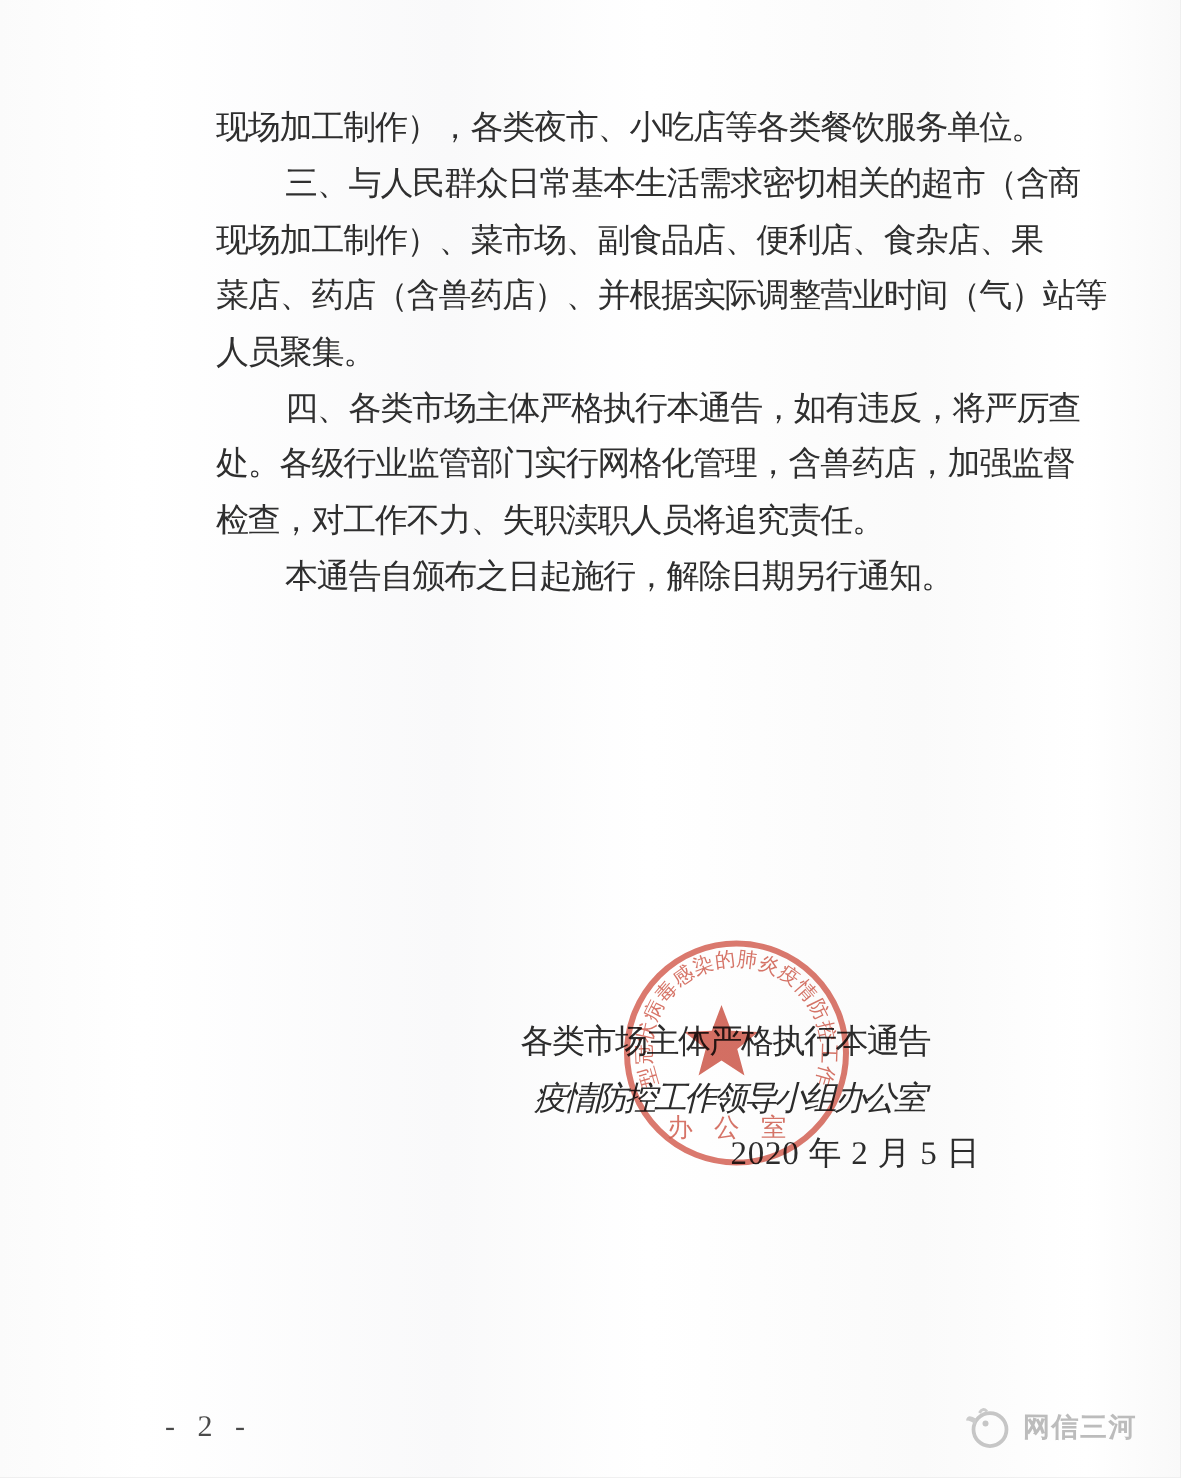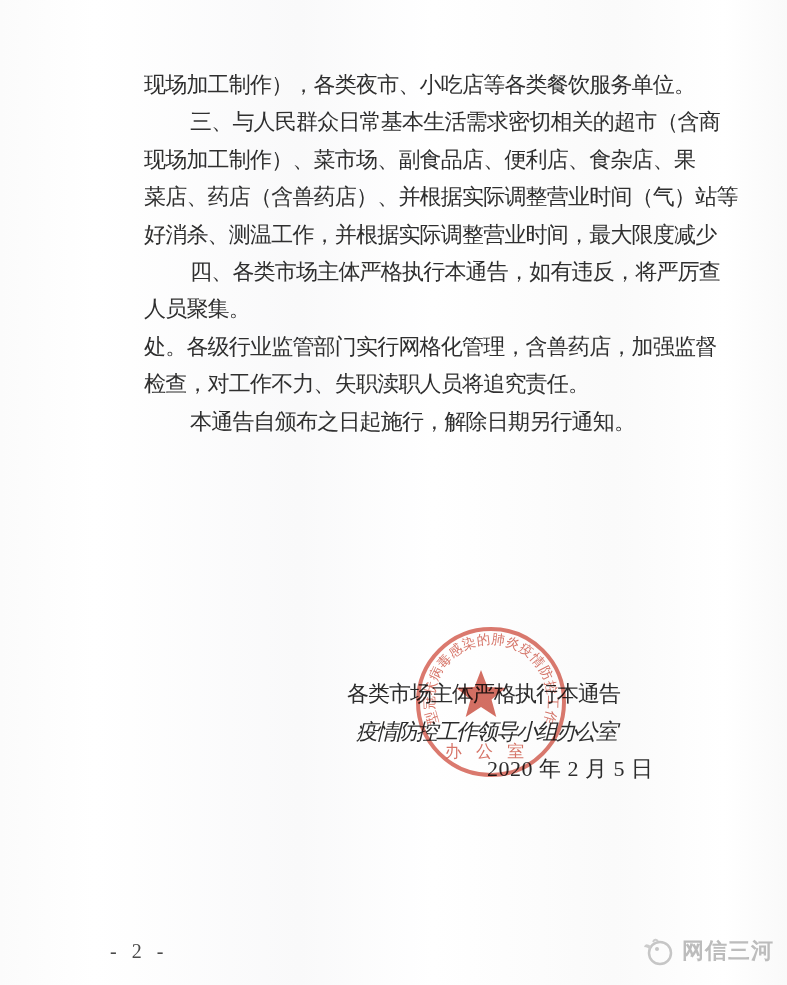--- a/index.html
+++ b/index.html
@@ -65,41 +65,40 @@
   }
   .watermark {
     position: absolute;
     left: 641px;
     top: 934px;
     display: flex;
     align-items: center;
     gap: 7px;
   }
   .watermark-text {
-    font-size: 22px;
+    font-size: 18px;
     font-weight: bold;
     color: #bcbcbc;
     letter-spacing: 1px;
     font-family: "Liberation Sans", "DejaVu Sans", sans-serif;
     white-space: nowrap;
   }
 </style>
 </head>
 <body>
 
 <div class="page">
 
   <div class="body-text">
     <div class="line">现场加工制作），各类夜市、小吃店等各类餐饮服务单位。</div>
     <div class="line indent">三、与人民群众日常基本生活需求密切相关的超市（含商</div>
     <div class="line">现场加工制作）、菜市场、副食品店、便利店、食杂店、果</div>
     <div class="line">菜店、药店（含兽药店）、并根据实际调整营业时间（气）站等</div>
-    <div class="line">好消杀、测温工作，并根据实际调整营业时间，最大限度减少</div>
+    <div class="line">人员聚集。</div>
     <div class="line indent">四、各类市场主体严格执行本通告，如有违反，将严厉查</div>
-    <div class="line">人员聚集。</div>
     <div class="line">处。各级行业监管部门实行网格化管理，含兽药店，加强监督</div>
     <div class="line">检查，对工作不力、失职渎职人员将追究责任。</div>
     <div class="line indent">本通告自颁布之日起施行，解除日期另行通知。</div>
   </div>
 
   <div class="sig-line sig-1">各类市场主体严格执行本通告</div>
   <div class="sig-line sig-2">疫情防控工作领导小组办公室</div>
   <div class="sig-line sig-date">2020 年 2 月 5 日</div>
 
   <svg class="seal" viewBox="0 0 156 156" xmlns="http://www.w3.org/2000/svg">

